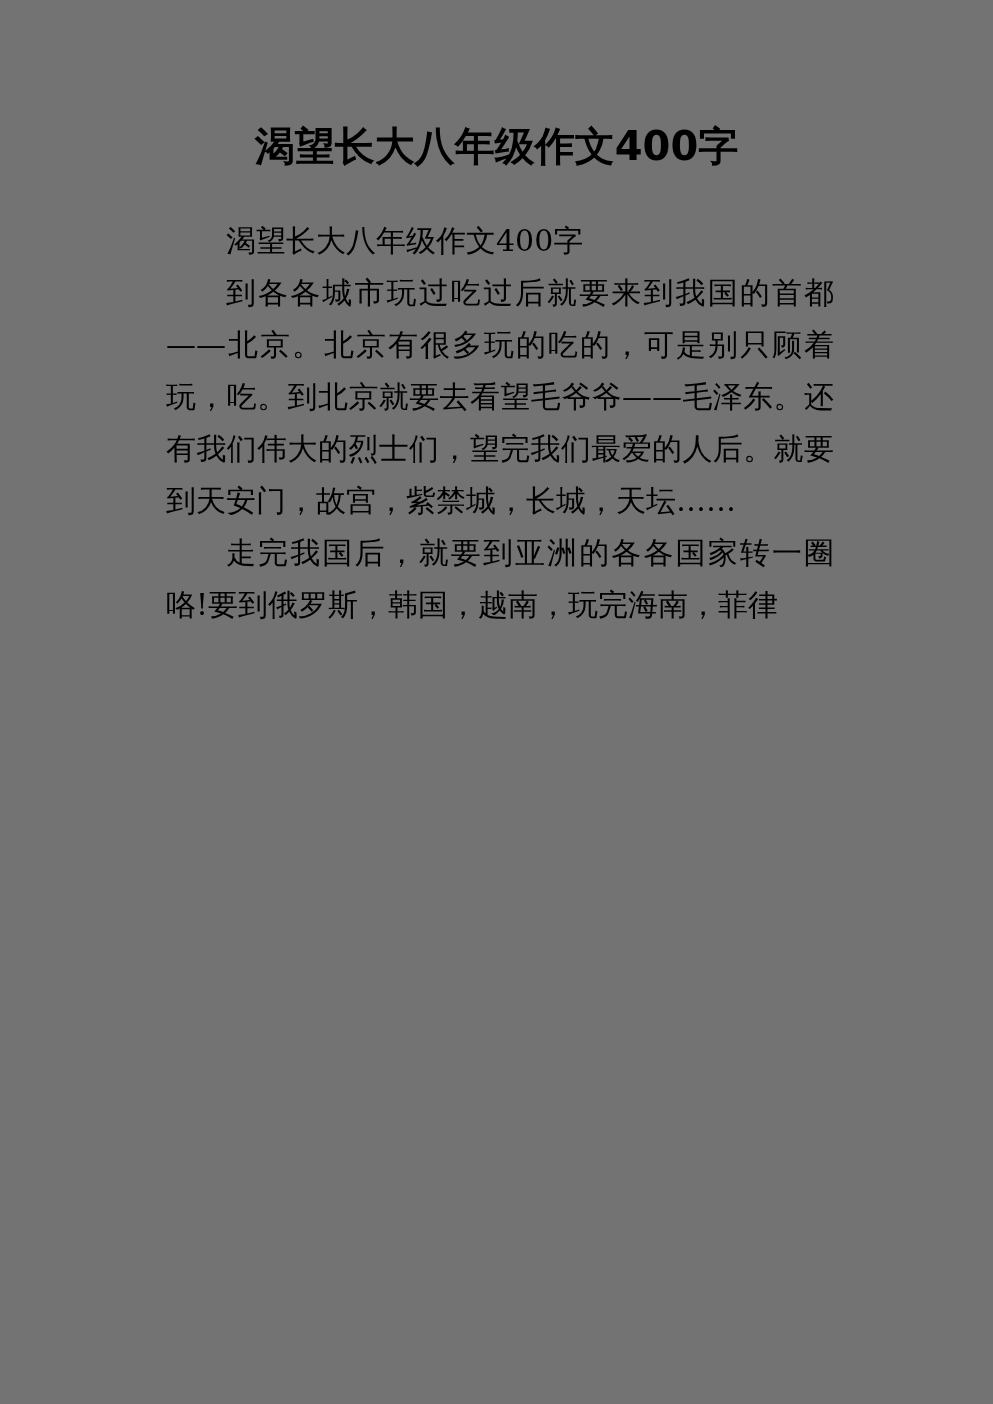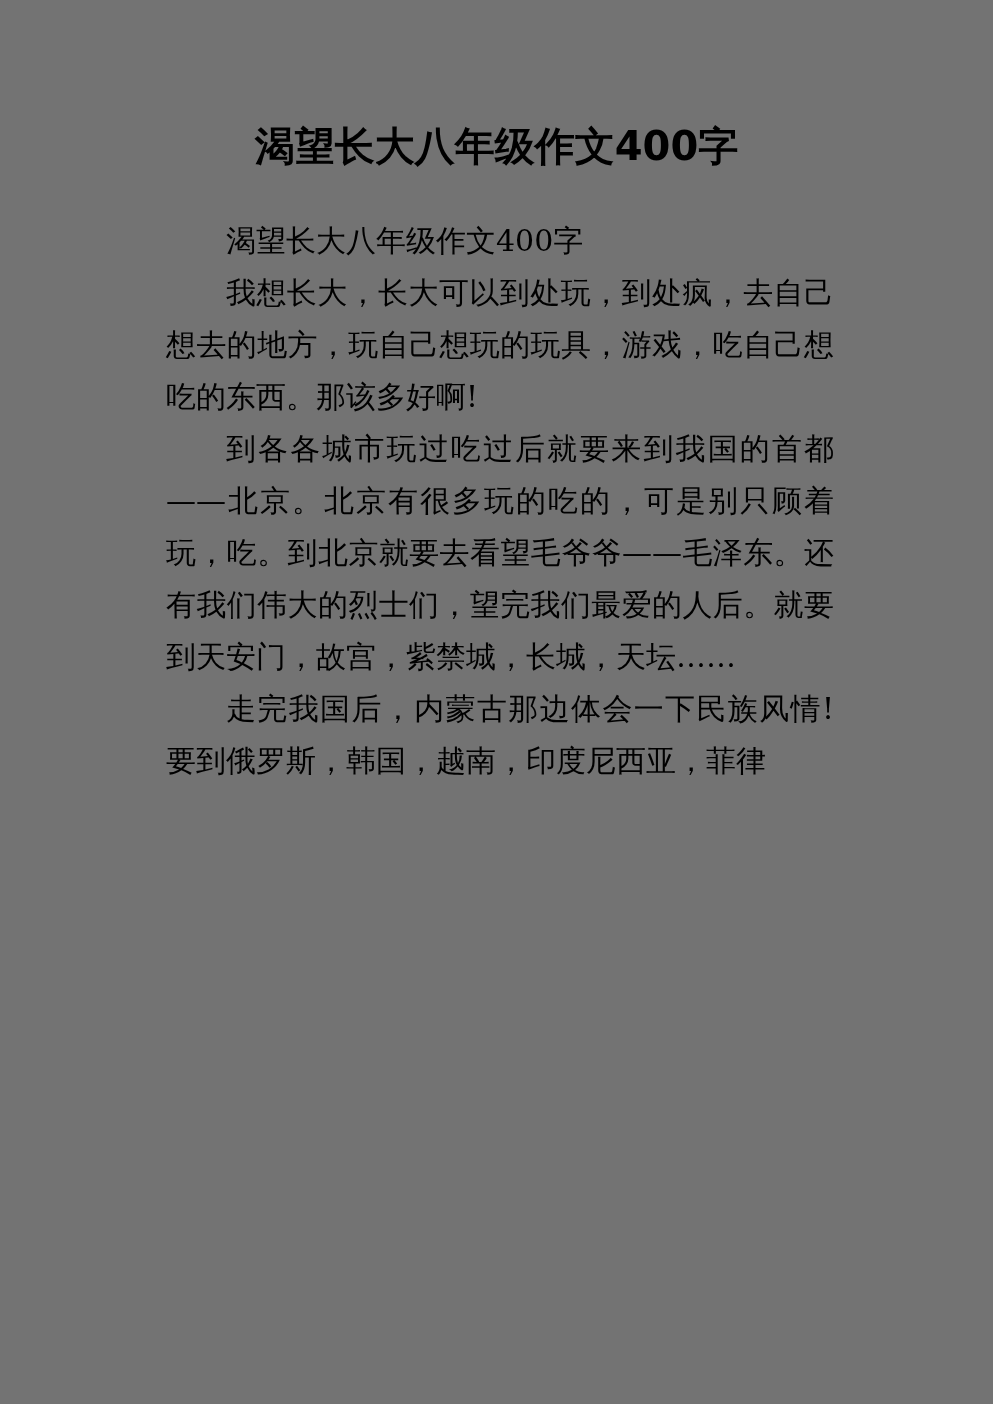--- a/index.html
+++ b/index.html
@@ -50,17 +50,16 @@
       word-break: break-all;
     }
   </style>
 </head>
 <body>
 
 <div class="page">
   <h1 class="doc-title">渴望长大八年级作文400字</h1>
   <div class="doc-body">
     <p>渴望长大八年级作文400字</p>
-    <p>我想长大，长大可以到处玩，到处疯，去自己想去的地方，玩自己想玩的玩具，游戏，吃自己想吃的东西。那该多好啊!</p>
     <p>到各各城市玩过吃过后就要来到我国的首都——北京。北京有很多玩的吃的，可是别只顾着玩，吃。到北京就要去看望毛爷爷——毛泽东。还有我们伟大的烈士们，望完我们最爱的人后。就要到天安门，故宫，紫禁城，长城，天坛……</p>
-    <p>走完我国后，内蒙古那边体会一下民族风情!要到俄罗斯，韩国，越南，印度尼西亚，菲律</p>
+    <p>走完我国后，就要到亚洲的各各国家转一圈咯!要到俄罗斯，韩国，越南，玩完海南，菲律</p>
   </div>
 </div>
 
 </body></html>

